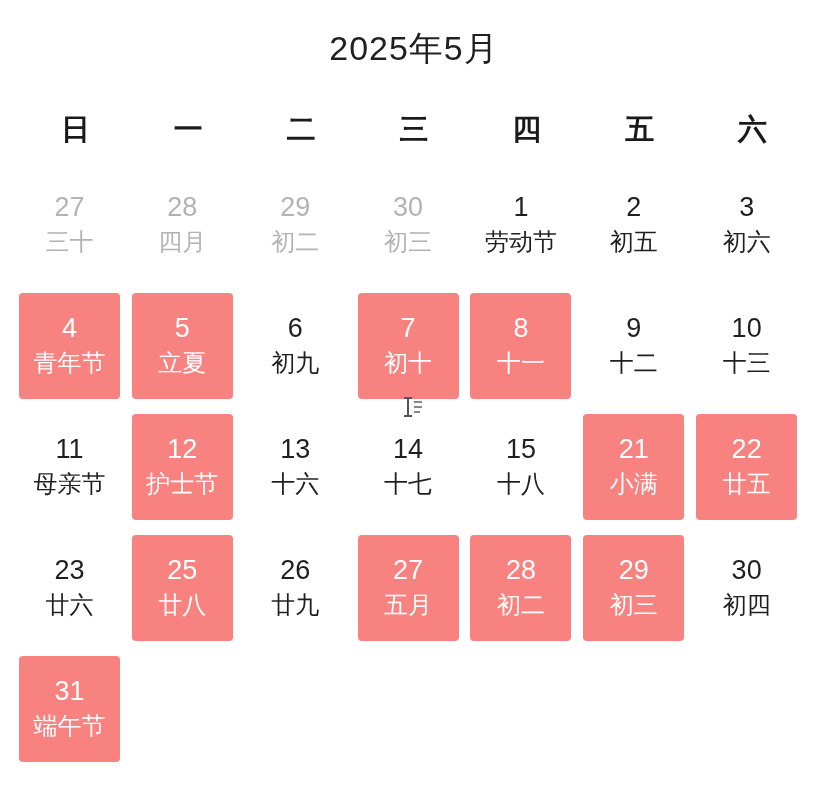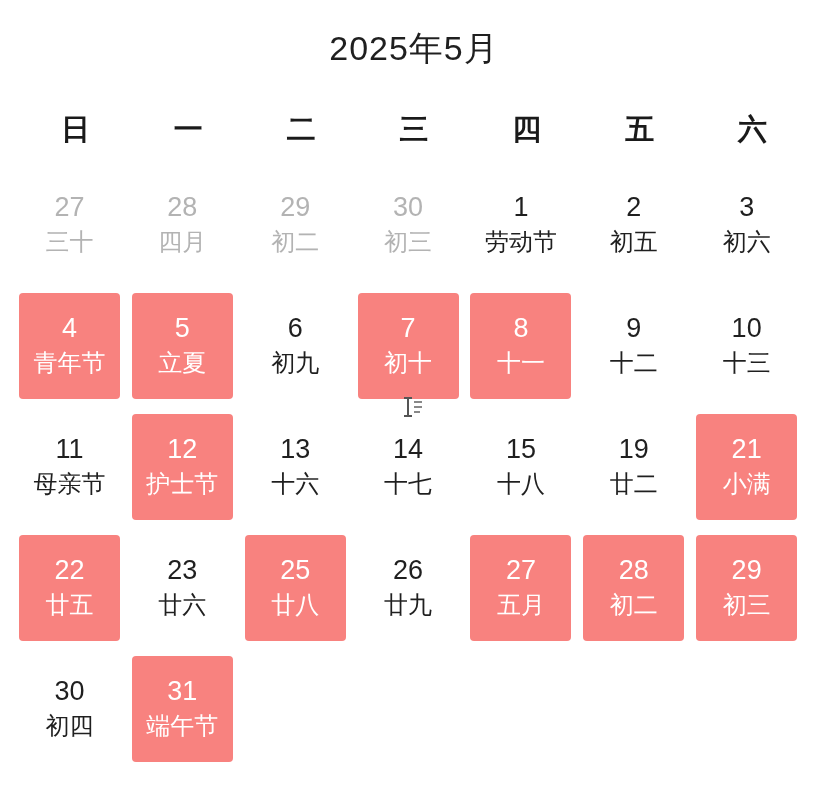--- a/index.html
+++ b/index.html
@@ -221,26 +221,20 @@
           <div class="day-sub">十七</div>
         </div>
       </div>
       <div class="cell">
         <div class="cell-inner">
           <div class="day-num">15</div>
           <div class="day-sub">十八</div>
         </div>
       </div>
       <div class="cell">
-        <div class="cell-inner">
-          <div class="day-num">19</div>
-          <div class="day-sub">廿二</div>
-        </div>
-      </div>
-      <div class="cell">
         <div class="cell-inner highlight">
           <div class="day-num">21</div>
           <div class="day-sub">小满</div>
         </div>
       </div>
       <div class="cell">
         <div class="cell-inner highlight">
           <div class="day-num">22</div>
           <div class="day-sub">廿五</div>
         </div>

